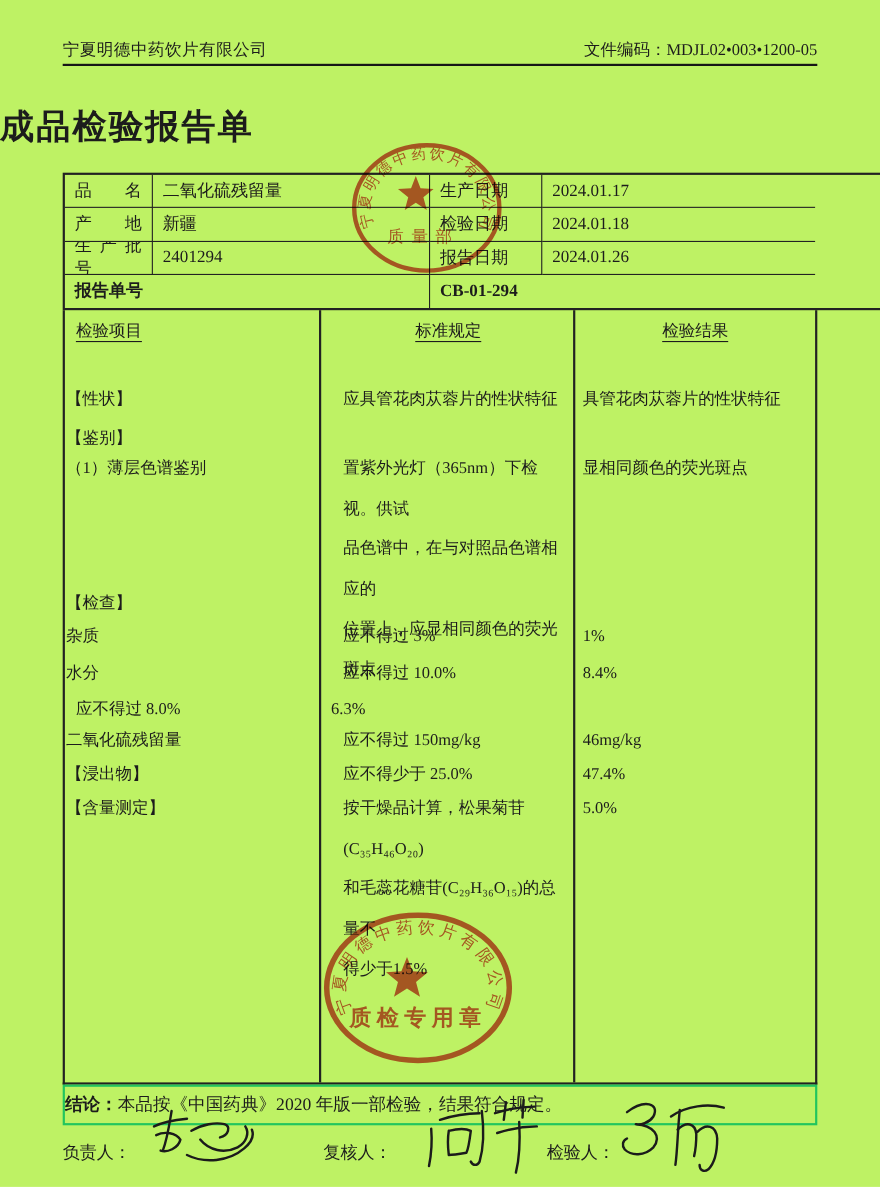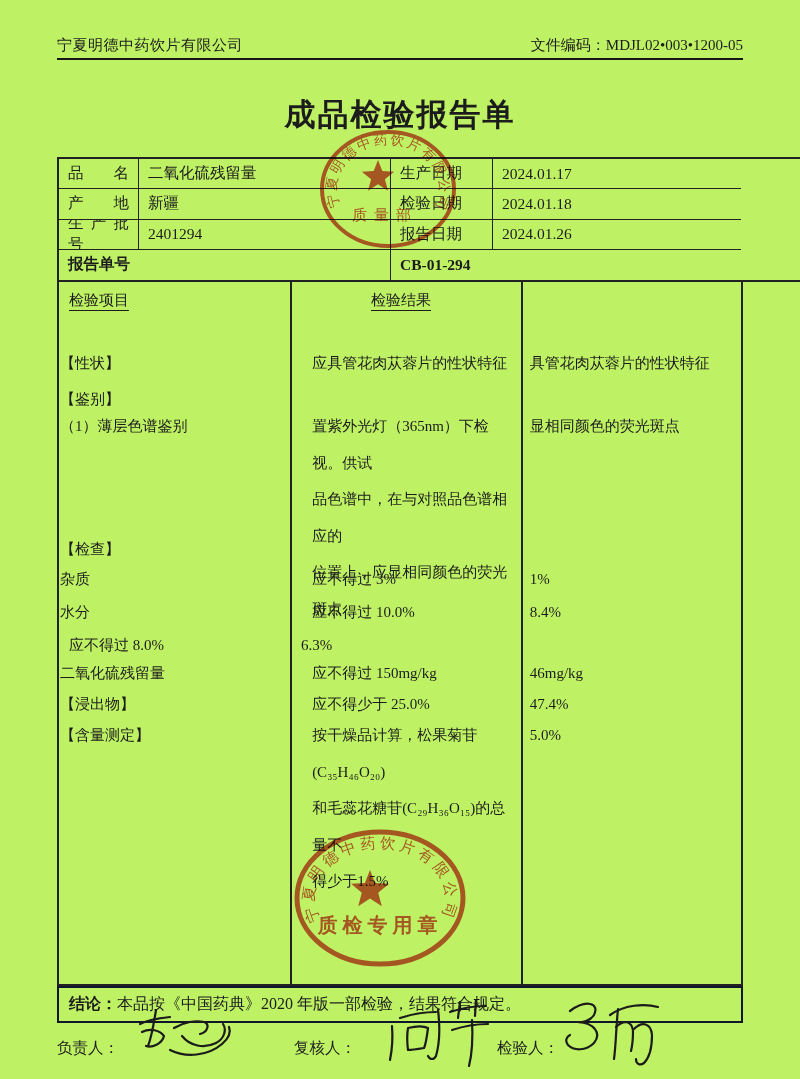--- a/index.html
+++ b/index.html
@@ -6,21 +6,21 @@
   .page{
     position:relative;width:800px;height:1079px;background:#bef264;
     font-family:"Liberation Serif","DejaVu Serif",serif;
     color:#1c1c1c;overflow:hidden;
   }
   
   .company{position:absolute;left:57px;top:36px;font-size:15px;letter-spacing:.5px;}
   .doccode{position:absolute;right:57px;top:36px;font-size:15px;}
   .header-rule{position:absolute;left:57px;top:58px;width:686px;height:2px;background:#161616;}
   
-  .title{position:absolute;left:0;top:94px;width:800px;text-align:center;
+  .title{position:absolute;left:0;top:94px;width:800px;
     font-size:31px;font-weight:bold;letter-spacing:2px;}
   
   .info-table{position:absolute;left:57px;top:157px;width:758px;height:125px;
     border:2px solid #222;box-sizing:border-box;display:grid;
     grid-template-columns:80px 252px 102px 248px;grid-template-rows:repeat(4,1fr);
     font-size:15.5px;}
   .info-table .cell{border-right:1.5px solid #222;border-bottom:1.5px solid #222;
     display:flex;align-items:center;padding:0 9px;box-sizing:border-box;overflow:hidden;}
   .info-table .cell.lastcol{border-right:none;}
   .info-table .cell.lastrow{border-bottom:none;font-weight:bold;}
@@ -36,22 +36,22 @@
   .mt-header .h1{width:233px;box-sizing:border-box;padding-left:10px;text-align:left;}
   .mt-header .h2{width:231px;text-align:center;}
   .mt-header .h3{width:218px;text-align:center;}
   .mt-header span{text-decoration:underline;text-underline-offset:5px;text-decoration-thickness:1px;}
   .mt-row{position:absolute;left:0;width:100%;display:flex;line-height:36.5px;}
   .mt-row .c-item{width:260px;box-sizing:border-box;padding-left:1px;}
   .mt-row .c-spec{width:231px;box-sizing:border-box;padding-left:10px;white-space:pre-line;}
   .mt-row .c-result{width:237px;box-sizing:border-box;padding-left:11px;white-space:pre-line;}
   
   .conclusion{position:absolute;left:57px;top:986px;width:686px;height:37px;
-    border:2px solid #0f172a;box-sizing:border-box;display:flex;align-items:center;
-    padding-left:10px;font-size:16px;}
+    border:2px solid #22c55e;box-sizing:border-box;display:flex;align-items:center;
+    font-size:16px;}
   .conclusion .b{font-weight:bold;}
   
   .signline{position:absolute;top:1038px;font-size:15.5px;}
   .sig-label-1{left:57px;} .sig-label-2{left:294px;} .sig-label-3{left:497px;}
   .sig-svg{position:absolute;pointer-events:none;}
   .sig-svg path{fill:none;stroke:#1b1b1b;stroke-width:2.2;stroke-linecap:round;stroke-linejoin:round;}
   
   .stamp{position:absolute;pointer-events:none;mix-blend-mode:multiply;opacity:.88;}
   .stamp text{font-family:"Liberation Serif","DejaVu Serif",serif;}
 </style>
@@ -91,20 +91,21 @@
     <div class="cell lastrow span2a">报告单号</div>
     <div class="cell lastrow lastcol span2b">CB-01-294</div>
   </div>
 
   <div class="main-table">
     <div class="vdiv v1"></div>
     <div class="vdiv v2"></div>
 
     <div class="mt-header">
       <div class="h1"><span>检验项目</span></div>
+      <div class="h2"><span>标准规定</span></div>
       <div class="h3"><span>检验结果</span></div>
     </div>
 
     <div class="mt-row" style="top:63px">
       <div class="c-item">【性状】</div>
       <div class="c-spec">应具管花肉苁蓉片的性状特征</div>
       <div class="c-result">具管花肉苁蓉片的性状特征</div>
     </div>
     <div class="mt-row" style="top:99px">
       <div class="c-item">【鉴别】</div>

